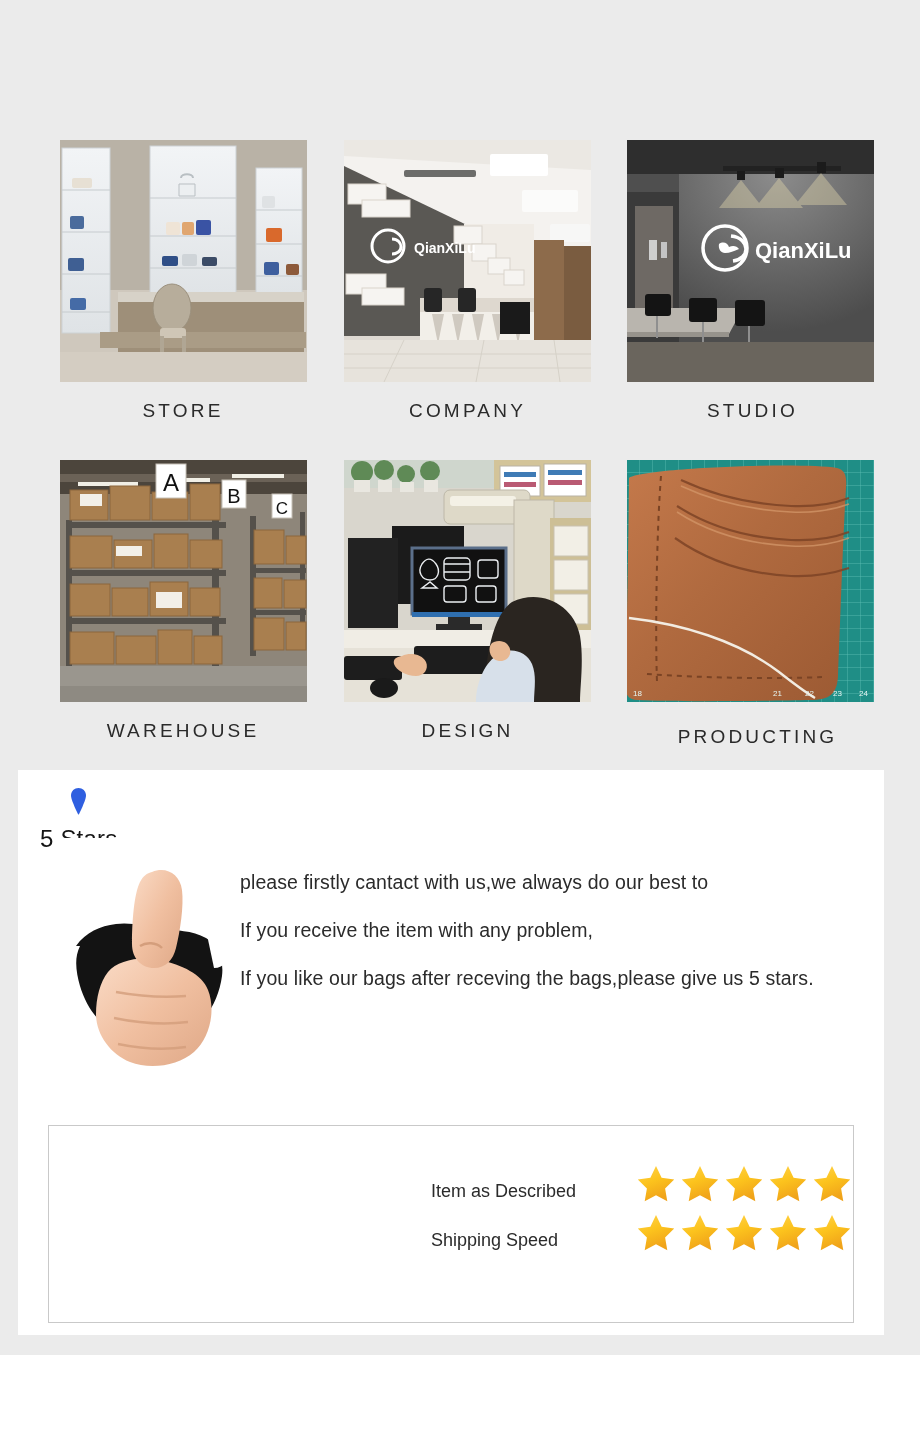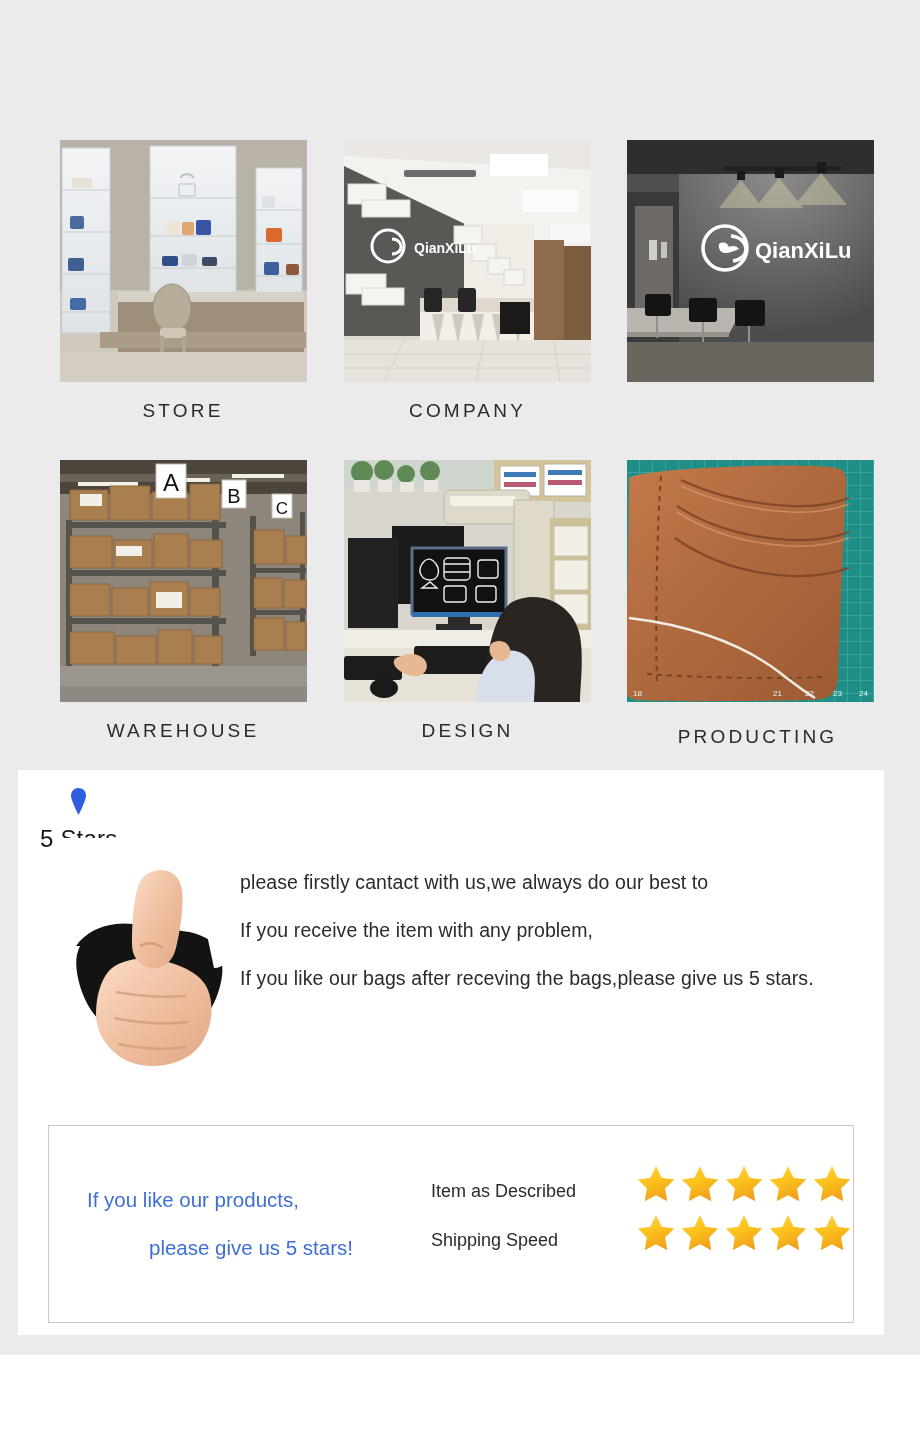--- a/index.html
+++ b/index.html
@@ -347,20 +347,21 @@
               <rect x="18" y="154" width="26" height="22" rx="3"></rect>
               <rect x="62" y="158" width="28" height="24" rx="3"></rect>
               <rect x="108" y="160" width="30" height="26" rx="3"></rect>
             </g>
             <g stroke="#8f8f8f" stroke-width="2" fill="none">
               <path d="M30 176v22M20 206h22M76 182v20M64 210h24M122 186v20M110 214h26"></path>
             </g>
             <rect x="0" y="202" width="247" height="40" fill="#6a655d"></rect>
           </svg>
         </div>
+        <div class="cap">STUDIO</div>
       </div>
     </div>
 
     <div class="grid-row row2">
 
       <div class="cell c0">
         <div class="photo">
           <svg viewBox="0 0 247 242" preserveAspectRatio="none">
             <rect width="247" height="242" fill="#8e867a"></rect>
             <rect x="0" y="0" width="247" height="34" fill="#4c453c"></rect>
@@ -604,24 +605,20 @@
     </div>
 
     <div class="review-lines">
       <div class="ln">please firstly cantact with us,we always do our best to</div>
       <div class="ln">If you receive the item with any problem,</div>
       <div class="ln">If you like our bags after receving the bags,please give us 5 stars.</div>
     </div>
 
     <div class="rating-box">
 
-      <div class="rating-left">
-        <div class="bl">If you like our products,</div>
-        <div class="bl indent">please give us 5 stars!</div>
-      </div>
 
       <div class="rating-right">
 
         <div class="rrow">
           <div class="rlabel">Item as Described</div>
           <div class="stars">
             <span>
                 <svg width="38" height="37" viewBox="0 0 38 37">
                   <defs>
                     <linearGradient id="sg1" x1="0" y1="0" x2="0.4" y2="1">

